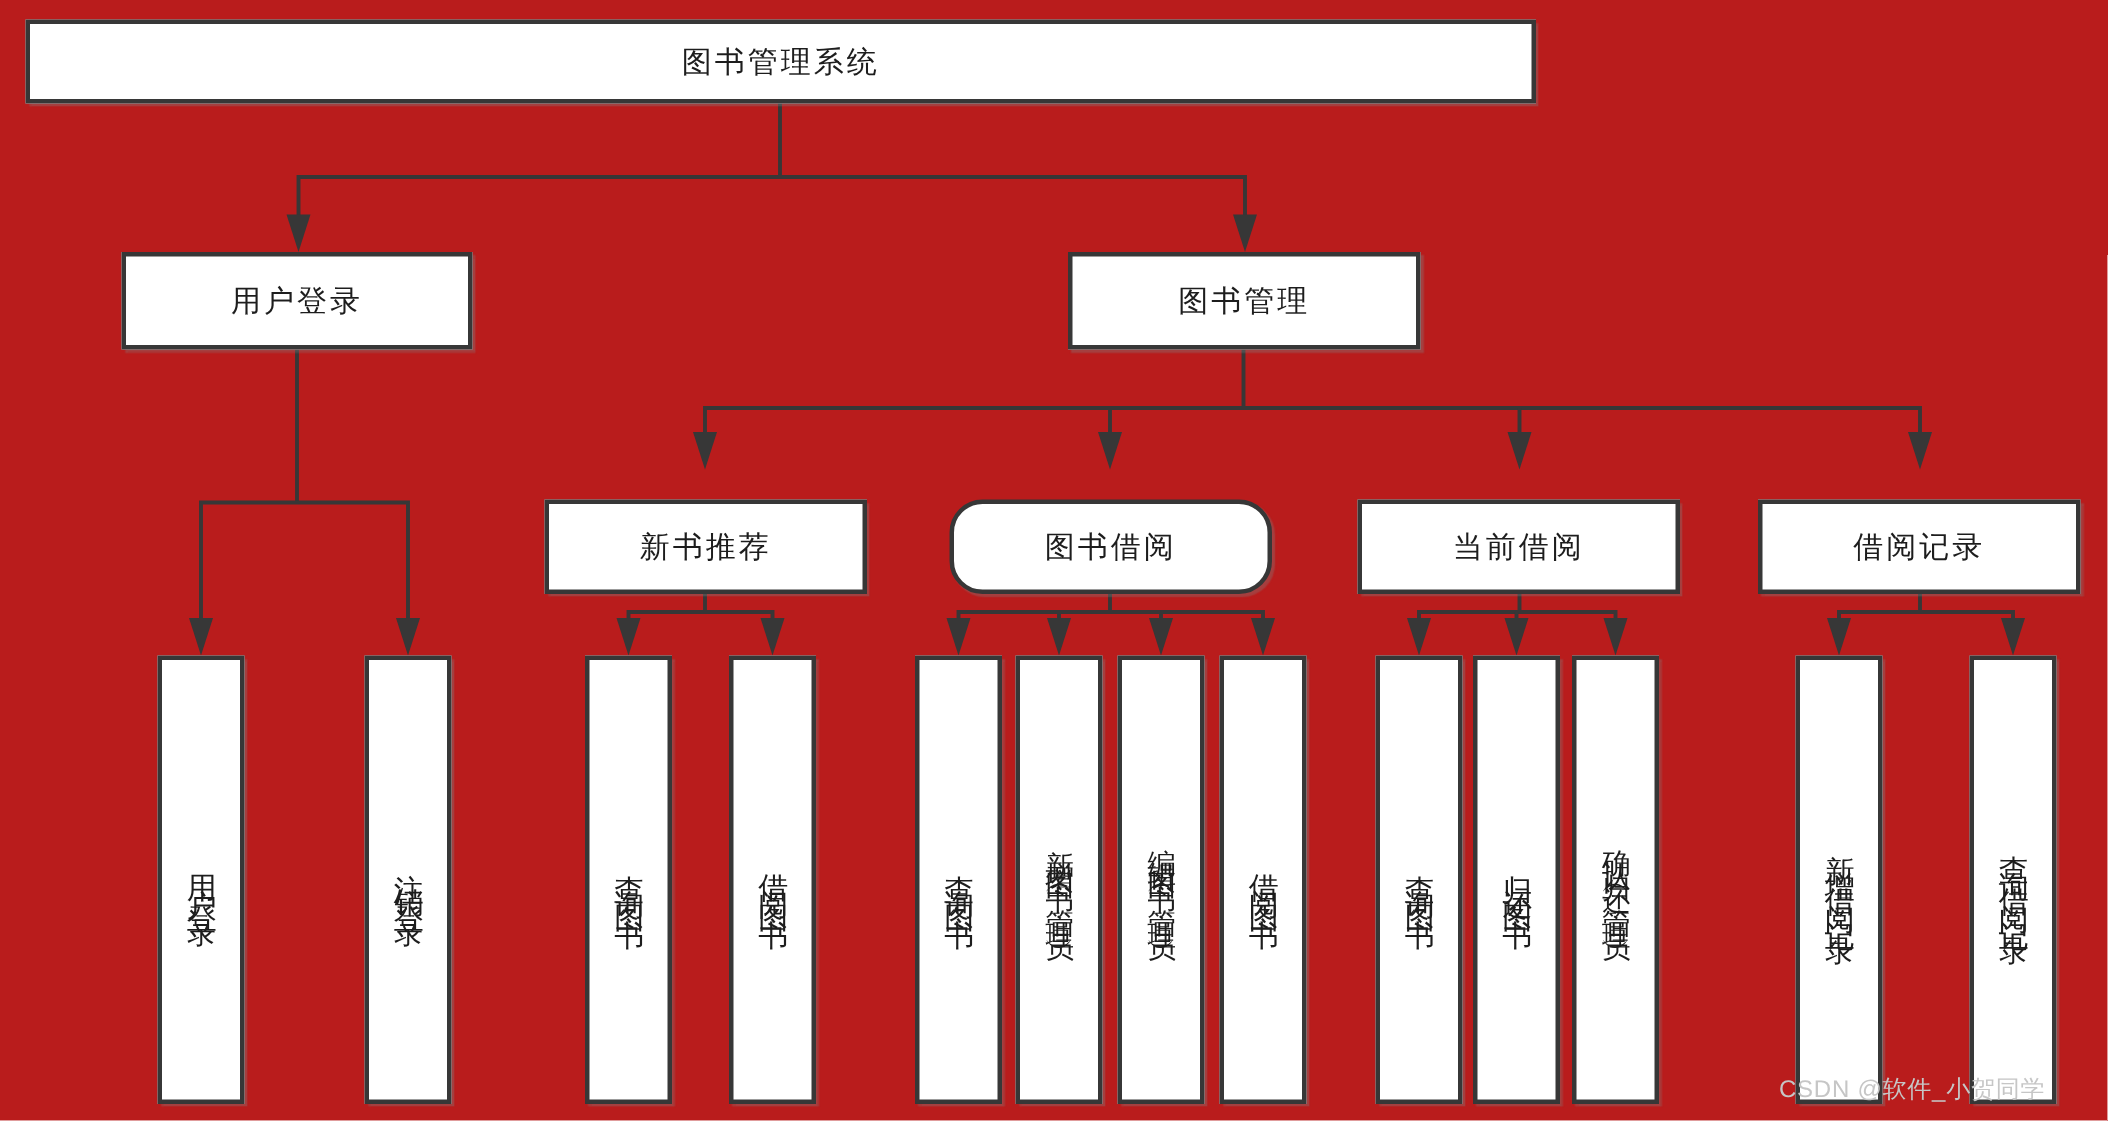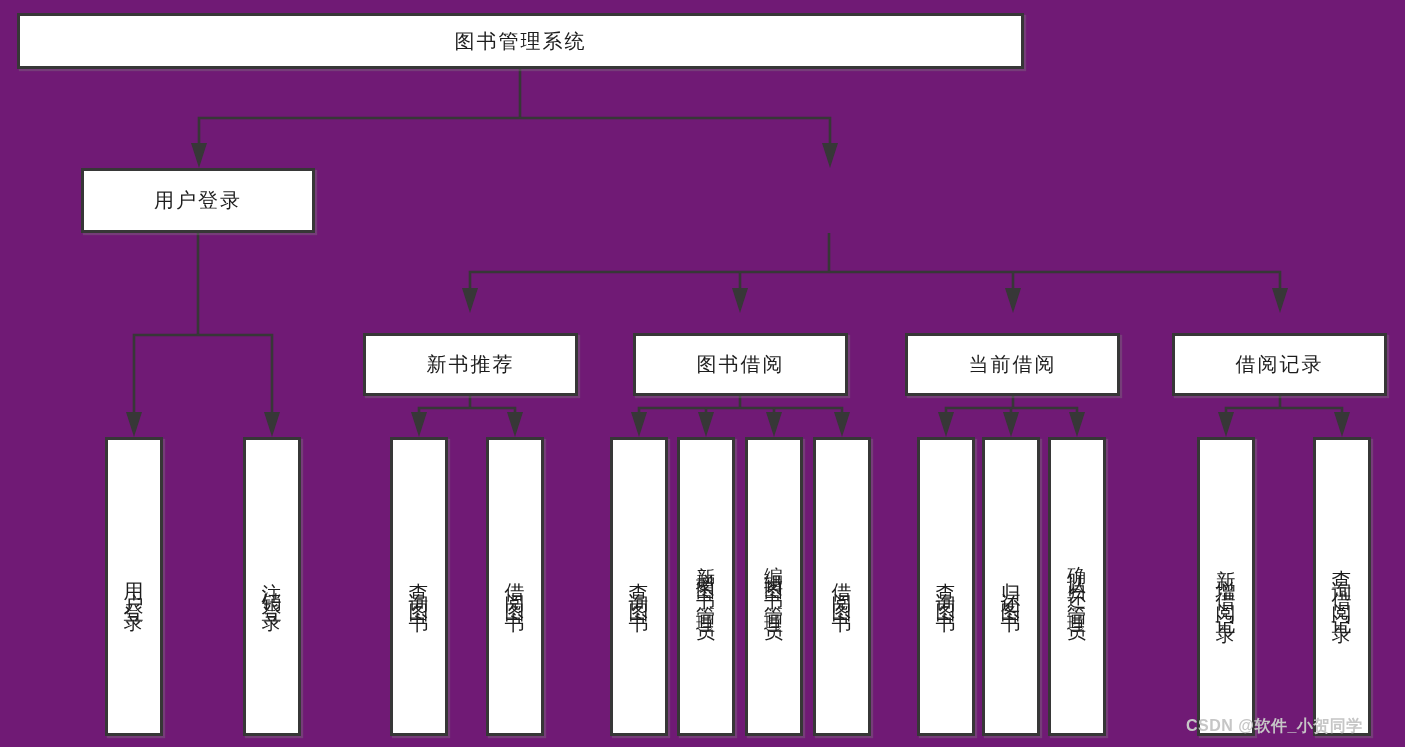--- a/index.html
+++ b/index.html
@@ -1,19 +1,19 @@
 <!DOCTYPE html>
 <html><head>
 <meta charset="utf-8">
 <style>
   html,body{margin:0;padding:0;background:#ffffff;}
   .stage{
     position:relative;
     width:1405px;height:747px;
-    background:#701a75;
+    background:#b91c1c;
     overflow:hidden;
     font-family:"Liberation Sans","DejaVu Sans",sans-serif;
     text-align:right;
   }
   .wires{position:absolute;left:0;top:0;}
   .node{
     position:absolute;
     box-sizing:border-box;
     border:3px solid #373737;
     background:#ffffff;
@@ -40,21 +40,20 @@
   .f4 span{font-size:20px;letter-spacing:10px;}
   .f6 span{font-size:20px;letter-spacing:11px;}
   .f10 span{font-size:19px;letter-spacing:8px;}
   .watermark{
     position:absolute;
     left:1186px;top:716px;
     font-size:16px;
     color:#c6c6c6;
     letter-spacing:0.5px;
     white-space:nowrap;
-    font-weight:bold;
   }
 </style>
 </head>
 <body>
 
 <div class="stage">
 
   <svg class="wires" width="1405" height="747" viewBox="0 0 1405 747">
     <g stroke="#373737" stroke-width="2.6" fill="none">
 
@@ -110,25 +109,28 @@
     </g>
   </svg>
 
   <div class="node hnode root">
     <span>图书管理系统</span>
   </div>
 
   <div class="node hnode lvl2" style="left:81px;width:234px;">
     <span>用户登录</span>
   </div>
+  <div class="node hnode lvl2" style="left:712px;width:235px;">
+    <span>图书管理</span>
+  </div>
 
   <div class="node hnode lvl3" style="left:363px;">
     <span>新书推荐</span>
   </div>
-  <div class="node hnode lvl3" style="left:633px;">
+  <div class="node hnode lvl3" style="left:633px;border-radius:22px;">
     <span>图书借阅</span>
   </div>
   <div class="node hnode lvl3" style="left:1172px;">
     <span>借阅记录</span>
   </div>
   <div class="node hnode lvl3" style="left:905px;">
     <span>当前借阅</span>
   </div>
 
   <div class="node leaf f4" style="left:105px;">

